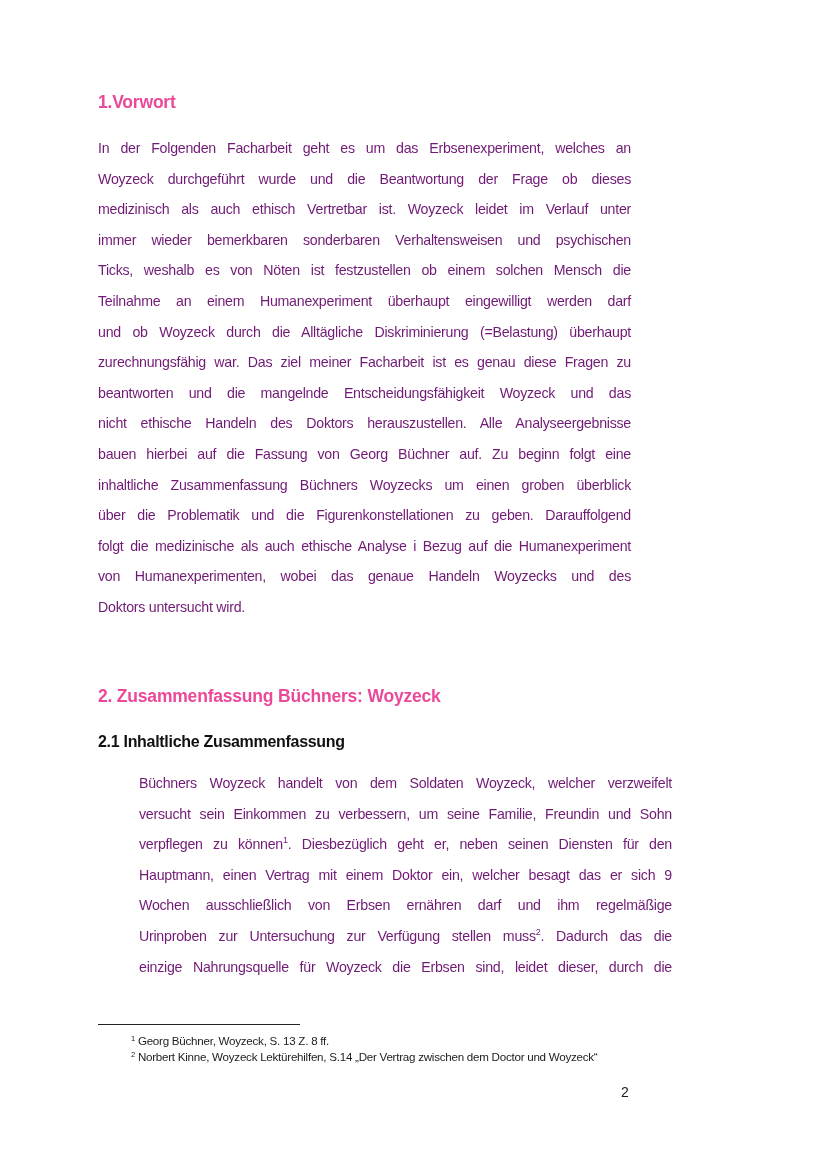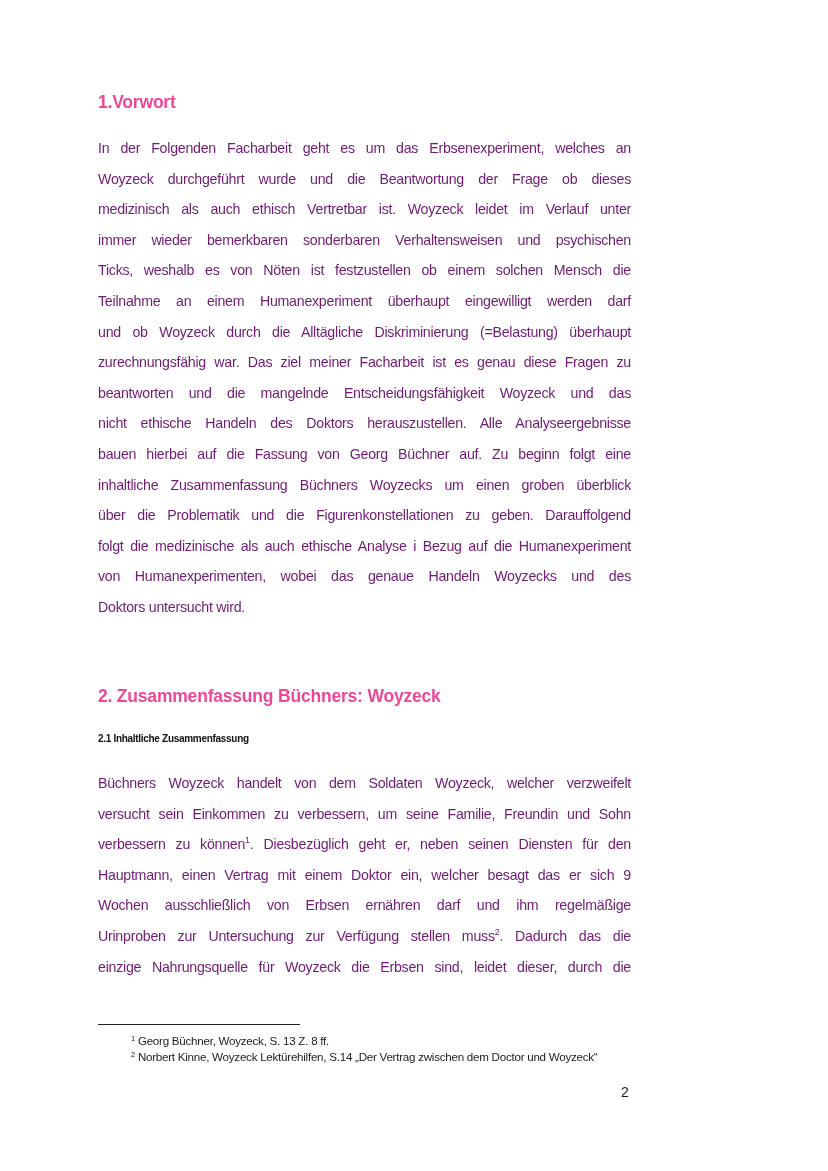--- a/index.html
+++ b/index.html
@@ -28,21 +28,21 @@
       font-weight: bold;
       font-size: 17.5px;
       letter-spacing: -0.2px;
       color: #ec4899;
       white-space: nowrap;
     }
     .h2 {
       position: absolute;
       left: 98px;
       font-weight: bold;
-      font-size: 10px;
+      font-size: 16px;
       letter-spacing: -0.3px;
       color: #111;
       white-space: nowrap;
     }
     .para {
       position: absolute;
       left: 98px;
       width: 533px;
       font-size: 14.2px;
       line-height: 30.6px;
@@ -117,24 +117,24 @@
     <span class="line">inhaltliche Zusammenfassung Büchners Woyzecks um einen groben überblick</span>
     <span class="line">über die Problematik und die Figurenkonstellationen zu geben. Darauffolgend</span>
     <span class="line">folgt die medizinische als auch ethische Analyse i Bezug auf die Humanexperiment</span>
     <span class="line">von Humanexperimenten, wobei das genaue Handeln Woyzecks und des</span>
     <span class="line last">Doktors untersucht wird.</span>
   </div>
 
   <div class="h1" style="top:686px;">2. Zusammenfassung Büchners: Woyzeck</div>
   <div class="h2" style="top:733px;">2.1 Inhaltliche Zusammenfassung</div>
 
-  <div class="para" style="top:768px;">
+  <div class="para" style="top:768px;margin-left:41px;">
     <span class="line">Büchners Woyzeck handelt von dem Soldaten Woyzeck, welcher verzweifelt</span>
     <span class="line">versucht sein Einkommen zu verbessern, um seine Familie, Freundin und Sohn</span>
-    <span class="line"><span>verbessern zu können</span><sup>1</sup><span>. Diesbezüglich geht er, neben seinen Diensten für den</span></span>
+    <span class="line"><span>verpflegen zu können</span><sup>1</sup><span>. Diesbezüglich geht er, neben seinen Diensten für den</span></span>
     <span class="line">Hauptmann, einen Vertrag mit einem Doktor ein, welcher besagt das er sich 9</span>
     <span class="line">Wochen ausschließlich von Erbsen ernähren darf und ihm regelmäßige</span>
     <span class="line"><span>Urinproben zur Untersuchung zur Verfügung stellen muss</span><sup>2</sup><span>. Dadurch das die</span></span>
     <span class="line">einzige Nahrungsquelle für Woyzeck die Erbsen sind, leidet dieser, durch die</span>
   </div>
 
   <div class="fn-rule"></div>
   <div class="footnotes">
     <div class="footnote"><sup>1</sup><span> Georg Büchner, Woyzeck, S. 13 Z. 8 ff.</span></div>
     <div class="footnote"><sup>2</sup><span> Norbert Kinne, Woyzeck Lektürehilfen, S.14 „Der Vertrag zwischen dem Doctor und Woyzeck“</span></div>

